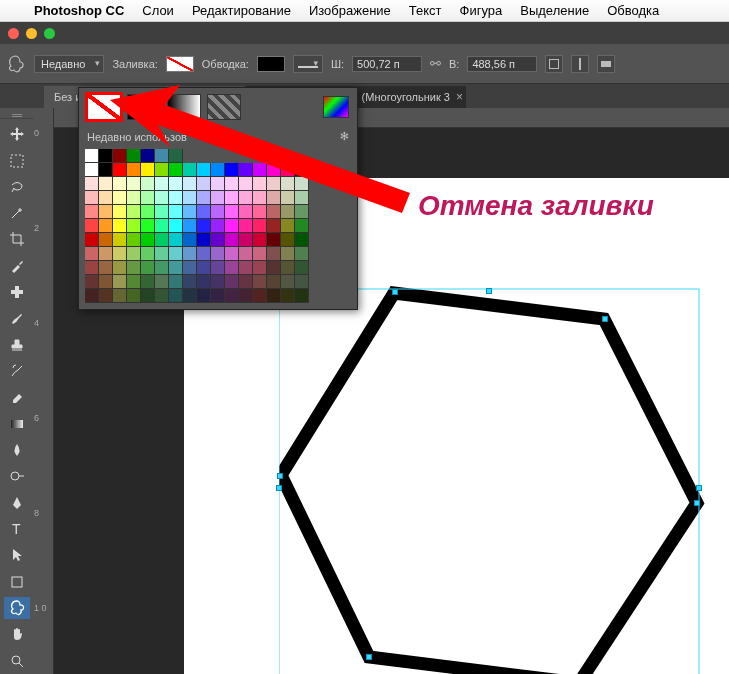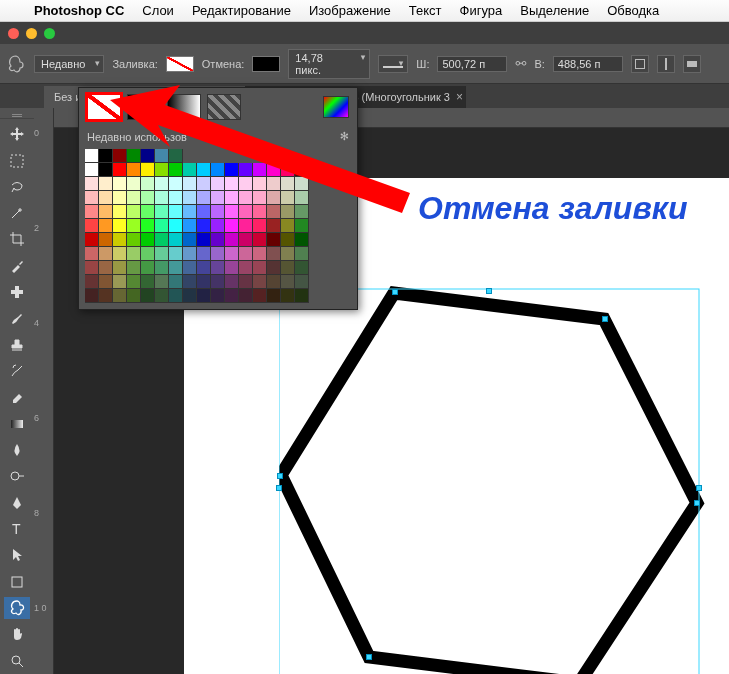--- a/index.html
+++ b/index.html
@@ -71,21 +71,21 @@
   .bb-patt{background:repeating-linear-gradient(45deg,#888 0 4px,#444 4px 8px);}
   .bb-picker{width:26px;height:22px;background:linear-gradient(135deg,#ff0000,#00ff00,#0000ff,#ff00ff);border:1px solid #333;margin-left:auto;}
   .sectionlbl{color:#ccc; font-size:11px; padding:4px 8px 2px; display:flex; align-items:center;}
   .sectionlbl .gear{margin-left:auto; color:#bbb;}
   .swatchgrid{padding:4px 6px 6px;}
   .swatchgrid .row{display:flex;}
   .swatchgrid .cell{width:14px;height:14px;border-right:1px solid #333;border-bottom:1px solid #333;}
 
   
   .annotation{position:absolute; z-index:60;}
-  .annotation .txt{color:#1d4ed8; font-weight:bold; font-style:italic; font-size:32px;}
+  .annotation .txt{color:#be185d; font-weight:bold; font-style:italic; font-size:28px;}
 
 </style>
 </head>
 <body>
 
 <div class="menubar">
   <span class="apple"></span>
   <span class="appname">Photoshop CC</span>
   <span>Слои</span>
   <span>Редактирование</span>
@@ -104,23 +104,22 @@
 
 <div class="optbar">
   <span class="toolicon">
     <svg width="20" height="20" viewBox="0 0 20 20">
         <path d="M10 2 C4 2 2 8 5 12 C2 14 4 18 8 16 C10 19 14 18 14 14 C18 14 18 8 14 8 C14 3 10 2 10 2 Z" fill="none" stroke="#bbb" stroke-width="1.2"></path>
       </svg>
   </span>
   <span class="dropdown">Недавно</span>
   <span class="lbl">Заливка:</span>
   <span class="swatch sw-nofill"></span>
-  <span class="lbl">Отмена:</span>
+  <span class="lbl">Обводка:</span>
   <span class="swatch sw-black"></span>
-  <span class="dropdown" style="width:82px">14,78 пикс.</span>
   <span class="dropdown" style="width:30px;padding:2px 4px">
     <span style="display:inline-block;width:20px;height:2px;background:#ccc;"></span>
   </span>
   <span class="lbl">Ш:</span>
   <input class="numfield small" value="500,72 п" style="">
   <span class="chainicon">⚯</span>
   <span class="lbl">В:</span>
   <input class="numfield small" value="488,56 п" style="">
   <span class="alignicon">
       <div style="width:10px;height:10px;border:1px solid #bbb;background:none"></div>

